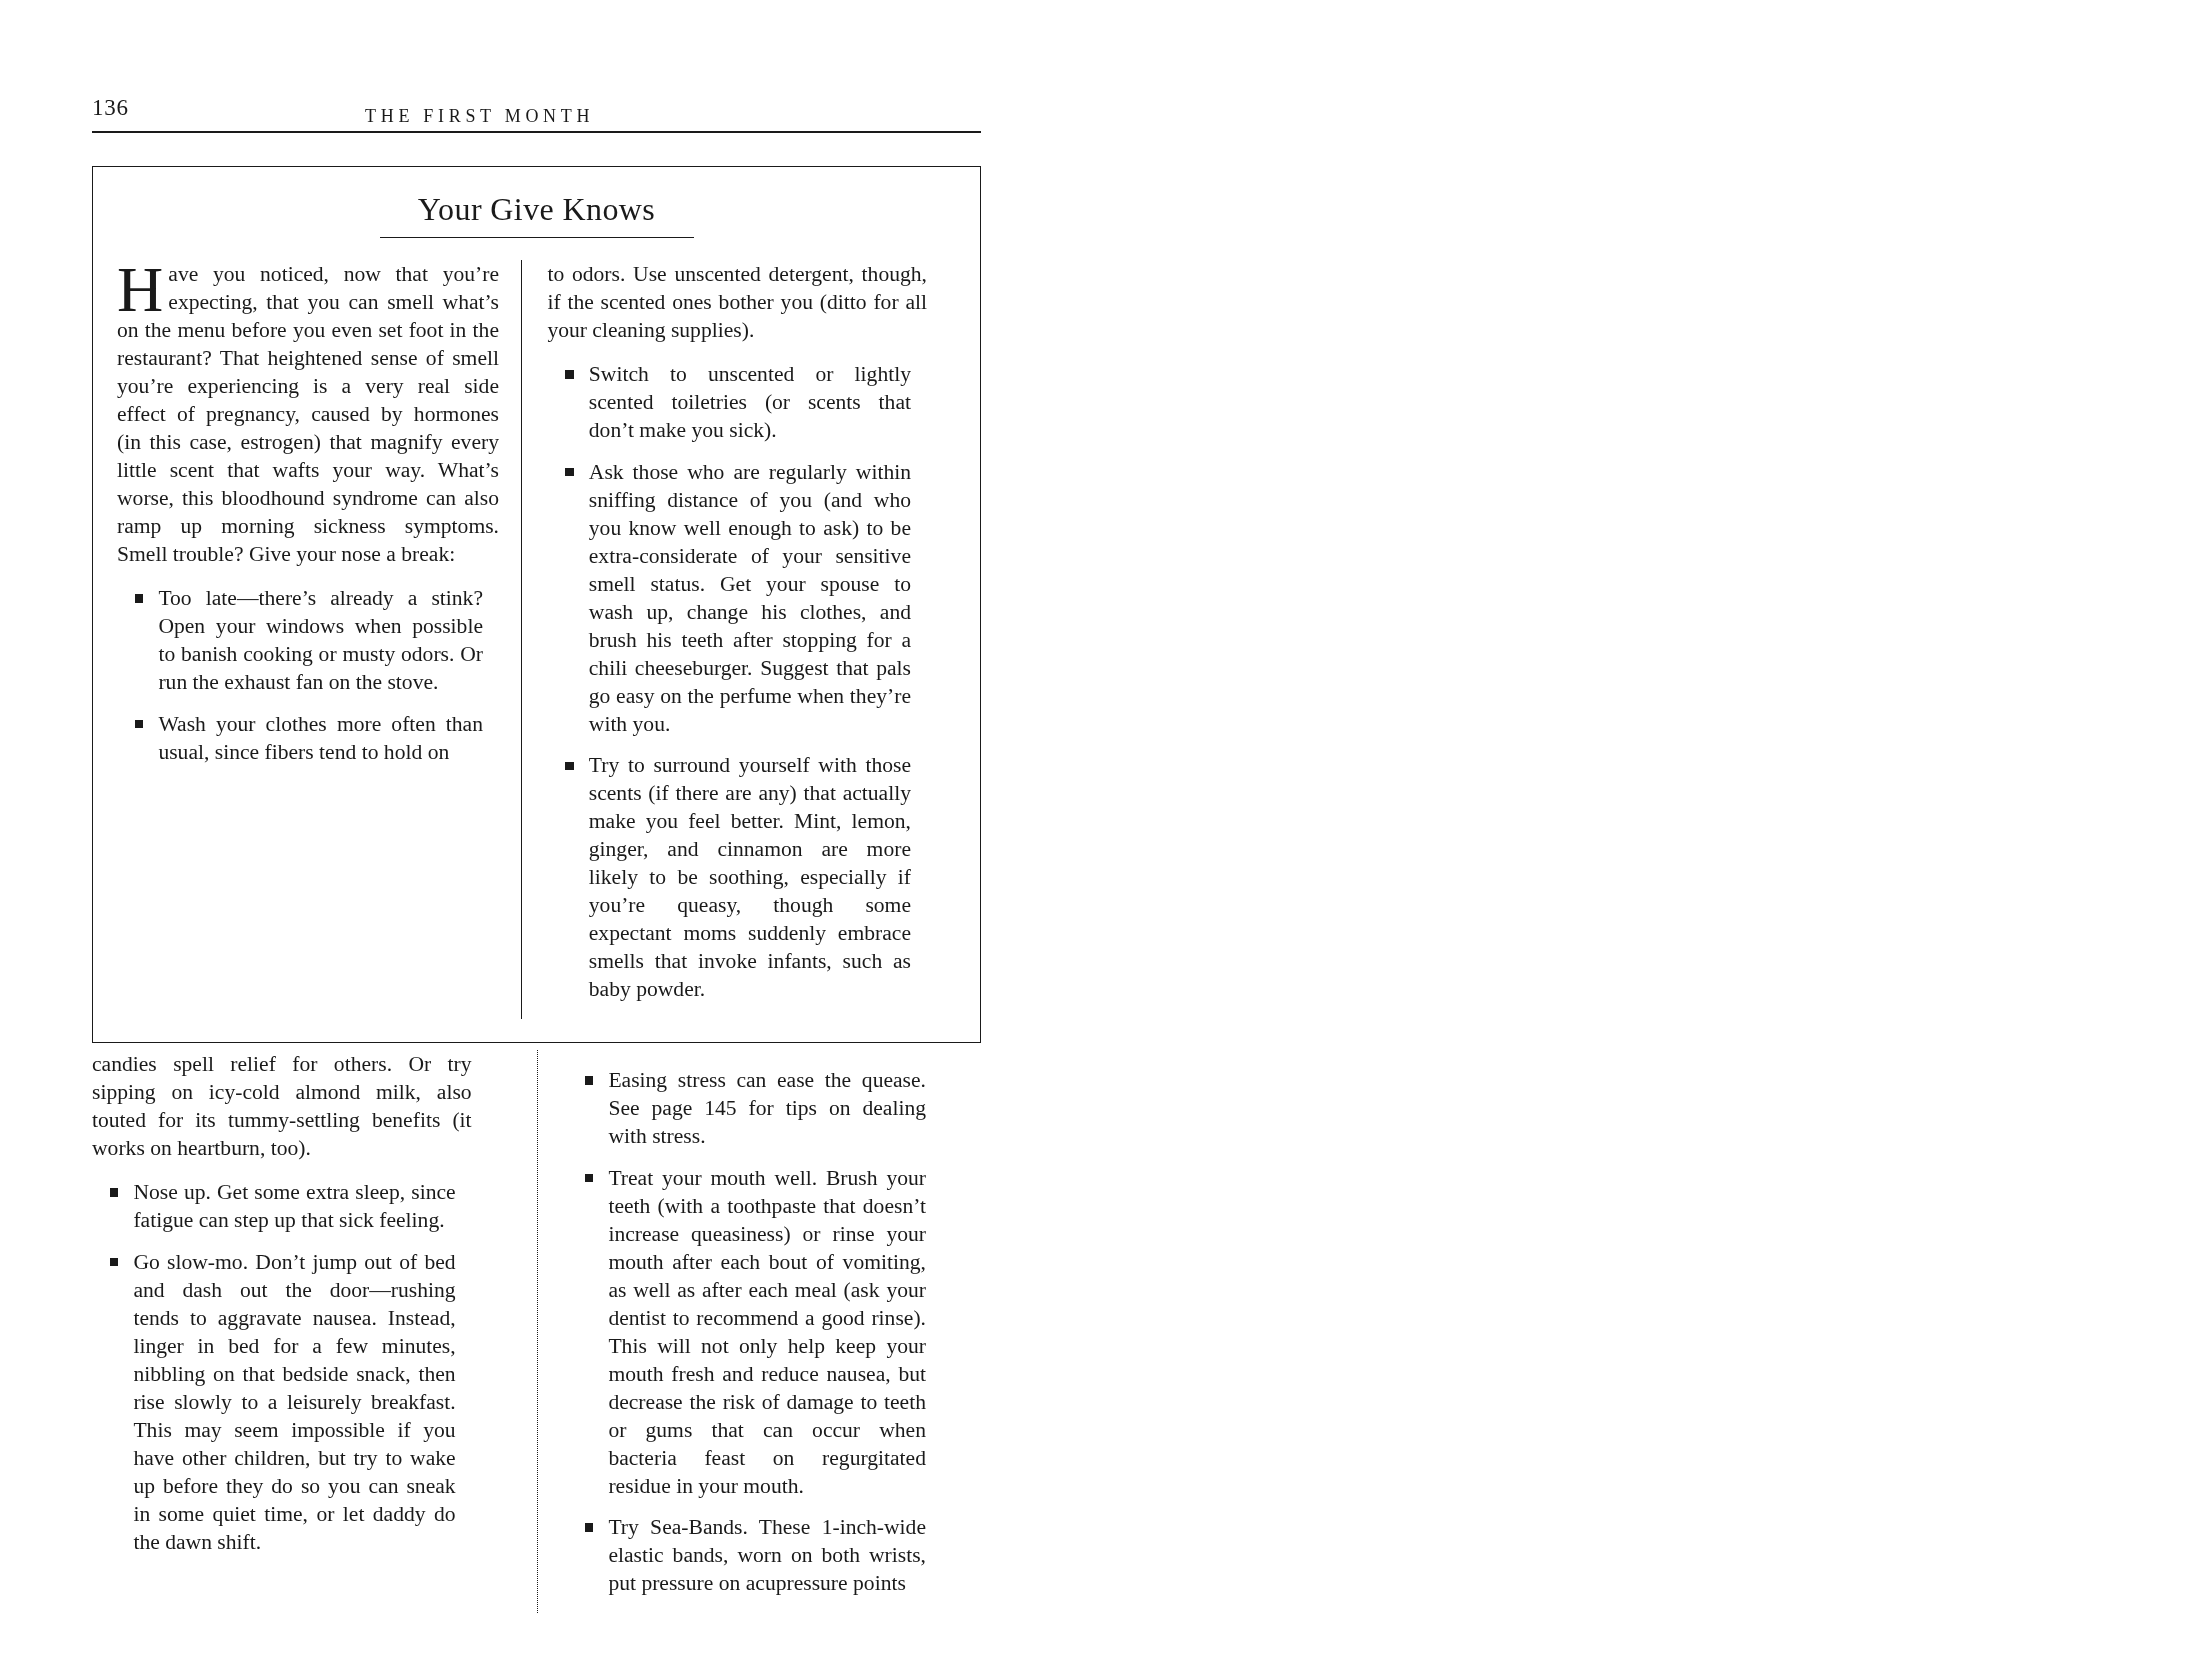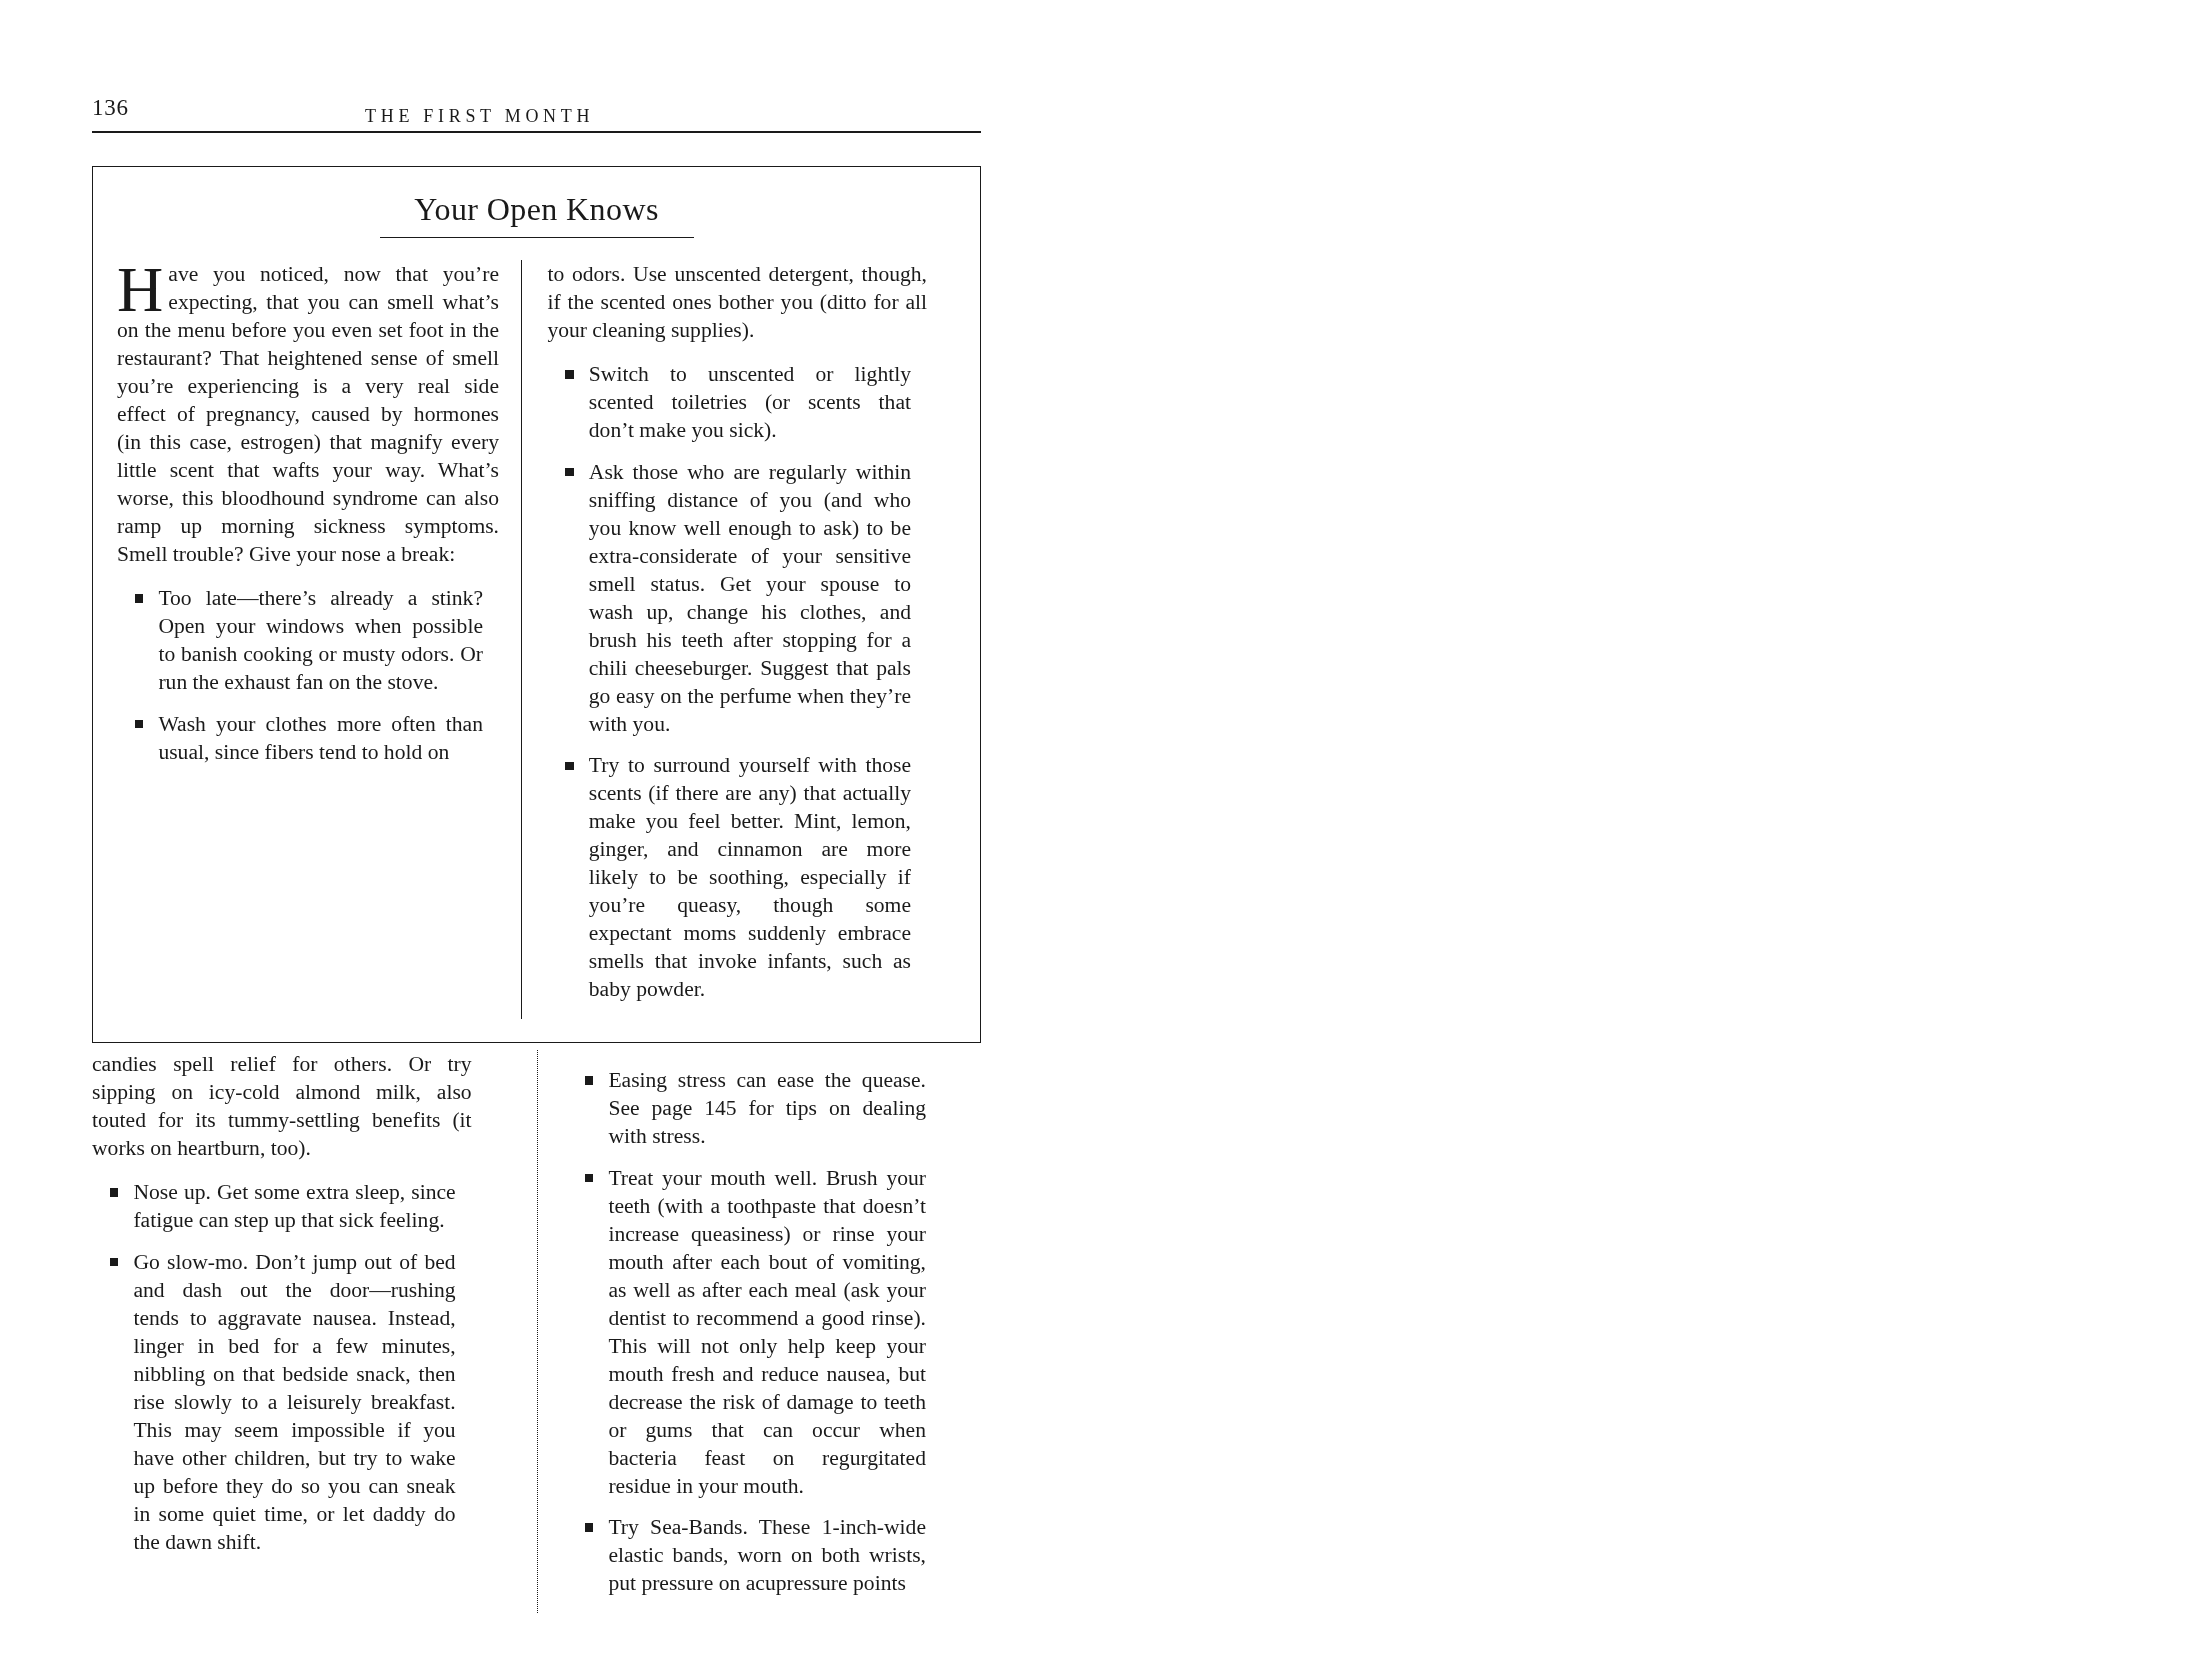--- a/index.html
+++ b/index.html
@@ -140,21 +140,21 @@
 
 <div class="spread">
 
   <div class="page page-left">
 
     <div class="lp-folio">136</div>
     <div class="lp-title">THE FIRST MONTH</div>
     <div class="rule lp-rule"></div>
 
     <div class="feature-box" id="nose-box">
-      <div class="feature-title">Your Open Knows</div>
+      <div class="feature-title">Your Give Knows</div>
       <div class="feature-title-rule"></div>
 
       <div id="nose-cols">
         <div class="col left">
           <p class="no-indent"><span class="dropcap">H</span><span>ave you noticed, now that you’re expecting, that you can smell what’s on the menu before you even set foot in the restaurant? That heightened sense of smell you’re experiencing is a very real side effect of pregnancy, caused by hormones (in this case, estrogen) that magnify every little scent that wafts your way. What’s worse, this bloodhound syndrome can also ramp up morning sickness symptoms. Smell trouble? Give your nose a break:</span></p>
           <ul>
             <li>Too late—there’s already a stink? Open your windows when possible to banish cooking or musty odors. Or run the exhaust fan on the stove.</li>
             <li>Wash your clothes more often than usual, since fibers tend to hold on</li>
           </ul>
         </div>

